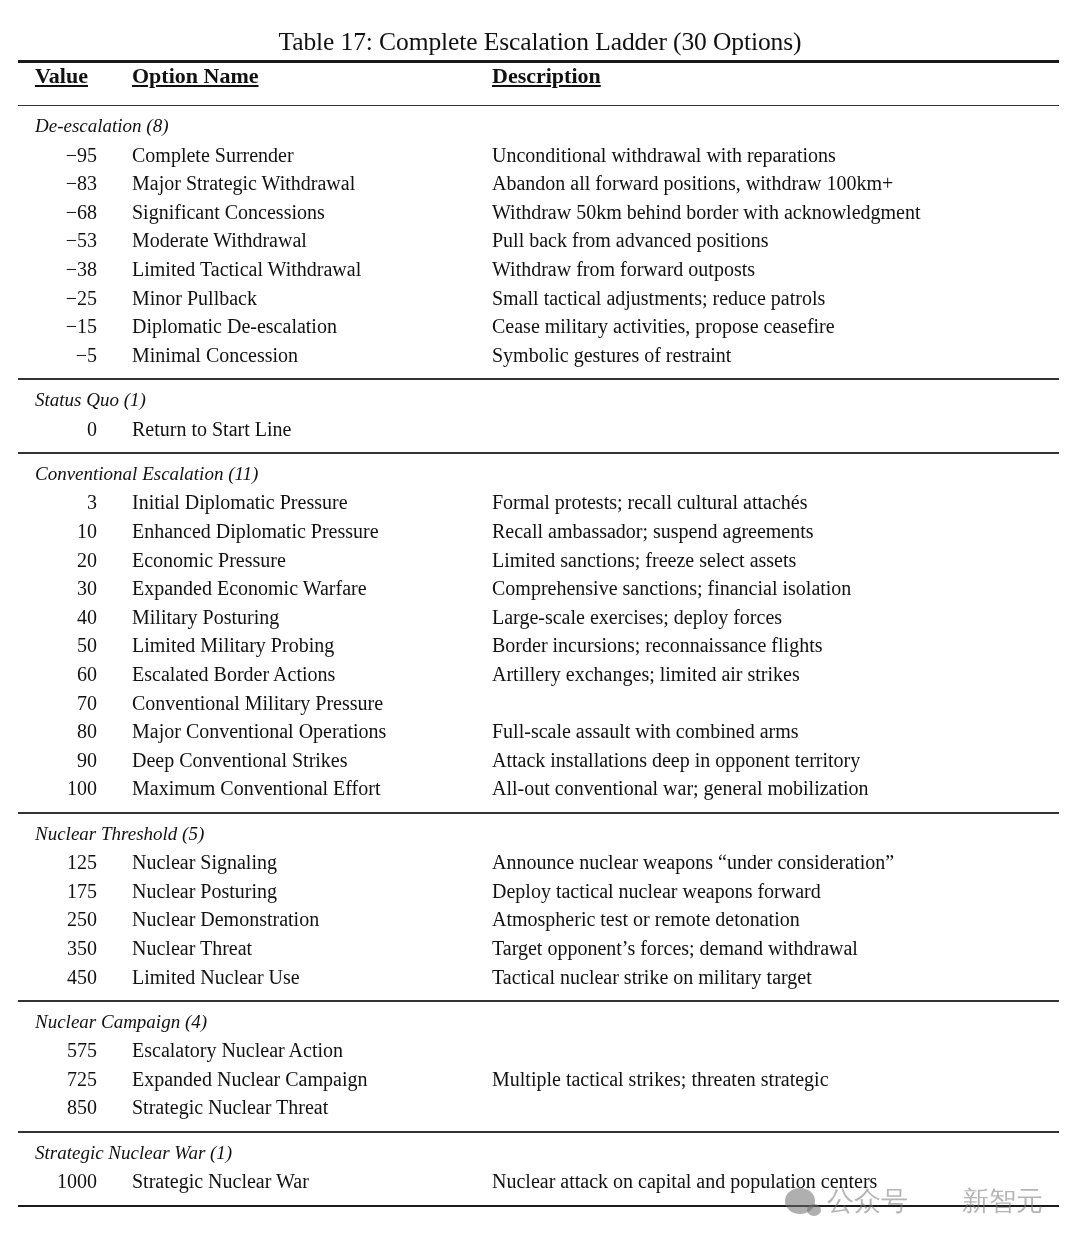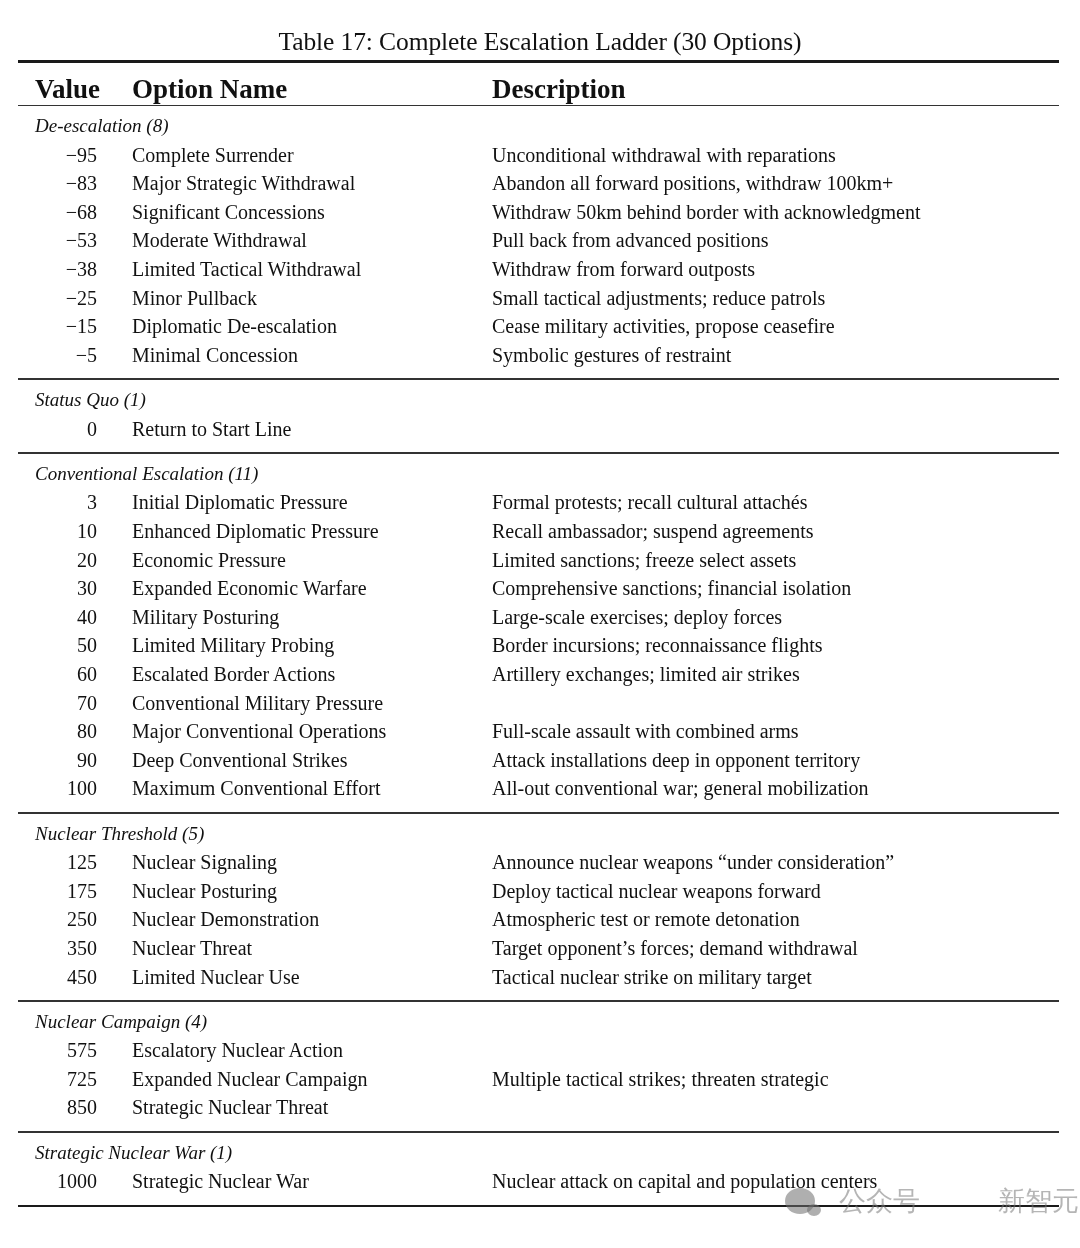--- a/index.html
+++ b/index.html
@@ -35,23 +35,24 @@
       height: 2.5px;
       background: #1a1a1a;
     }
     .rule-mid {
       height: 1.6px;
       background: #333333;
     }
     .header-row {
       display: flex;
       height: 42px;
-      align-items: flex-end;
+      align-items: flex-start;
       font-weight: bold;
-      font-size: 27px;
+      font-size: 22px;
+      text-decoration: underline;
     }
     .col-value {
       width: 79px;
       text-align: right;
       flex: none;
     }
     .header-row .col-value {
       text-align: left;
       padding-left: 17px;
       width: 62px;
@@ -81,21 +82,21 @@
       height: 28.6px;
       line-height: 28.6px;
       font-size: 20px;
     }
     .watermark {
       position: absolute;
       left: 785px;
       top: 1183px;
       display: flex;
       align-items: center;
-      gap: 24px;
+      gap: 12px;
       color: rgba(120,120,120,0.55);
       font-family: "DejaVu Sans", sans-serif;
       font-size: 27px;
       pointer-events: none;
     }
     .wm-icon {
       width: 30px;
       height: 26px;
       border-radius: 50%;
       background: rgba(110,110,110,0.55);

